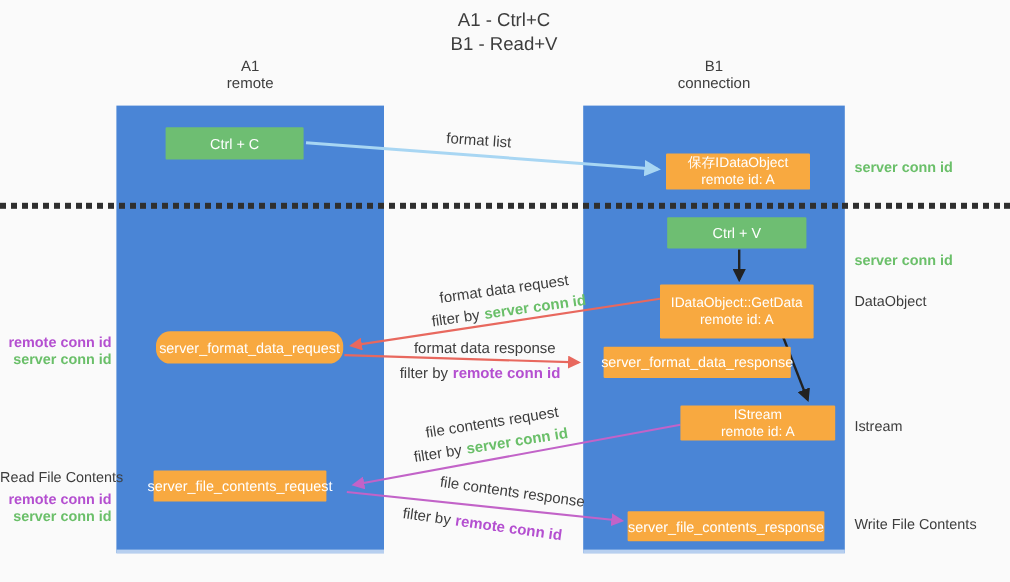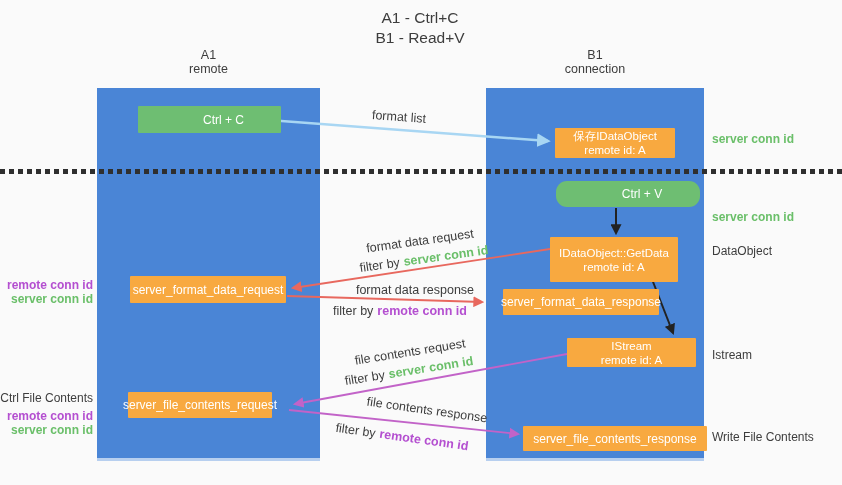--- a/index.html
+++ b/index.html
@@ -21,21 +21,21 @@
     border-bottom:3px solid var(--lane-edge);}
   
   .divider{left:0;top:169px;width:842px;height:5px;z-index:2;
     background:repeating-linear-gradient(90deg,var(--divider) 0 5px,transparent 5px 9px);}
   
   svg.arrows{left:0;top:0;z-index:3;pointer-events:none;}
   
   .node{z-index:4;display:flex;flex-direction:column;align-items:center;
     justify-content:center;color:var(--text-white);text-align:center;
     font-size:12px;line-height:14px;border-radius:1px;}
-  .node.green{background:var(--green-box);padding-left:28px;}
+  .node.green{background:var(--green-box);}
   .node.orange{background:var(--orange-box);}
   .node .ln{font-size:11.5px;line-height:14px;}
   
   .elabel{z-index:5;white-space:nowrap;font-size:12.5px;color:var(--text-dark);
     transform:translate(-50%,-50%);}
   .elabel .fb{margin-right:4px;}
   .key-green{color:var(--text-green);font-weight:bold;}
   .key-purple{color:var(--text-purple);font-weight:bold;}
   
   .side-left{left:0;width:93px;text-align:right;z-index:5;font-size:12px;
@@ -89,75 +89,75 @@
   <line x1="289" y1="410" x2="518" y2="434" style="stroke:var(--arrow-magenta)" stroke-width="1.8" marker-end="url(#m-magenta)"></line>
 </svg>
 
 <div class="abs node green" style="left:138px;top:106px;width:115px;height:27px;">
   <span>Ctrl + C</span>
 </div>
 <div class="abs node orange" style="left:555px;top:128px;width:120px;height:30px;">
   <span class="ln">保存IDataObject</span>
   <span class="ln">remote id: A</span>
 </div>
-<div class="abs node green" style="left:556px;top:181px;width:116px;height:26px;border-radius:11px;">
+<div class="abs node green" style="left:556px;top:181px;width:116px;height:26px;">
   <span>Ctrl + V</span>
 </div>
 <div class="abs node orange" style="left:550px;top:237px;width:128px;height:45px;">
   <span class="ln">IDataObject::GetData</span>
   <span class="ln">remote id: A</span>
 </div>
-<div class="abs node orange" style="left:130px;top:276px;width:156px;height:27px;">
+<div class="abs node orange" style="left:130px;top:276px;width:156px;height:27px;border-radius:12px;">
   <span>server_format_data_request</span>
 </div>
 <div class="abs node orange" style="left:503px;top:289px;width:156px;height:26px;">
   <span>server_format_data_response</span>
 </div>
 <div class="abs node orange" style="left:567px;top:338px;width:129px;height:29px;">
   <span class="ln">IStream</span>
   <span class="ln">remote id: A</span>
 </div>
 <div class="abs node orange" style="left:128px;top:392px;width:144px;height:26px;">
   <span>server_file_contents_request</span>
 </div>
-<div class="abs node orange" style="left:523px;top:426px;width:184px;height:25px;">
+<div class="abs node orange" style="left:523px;top:426px;width:164px;height:25px;">
   <span>server_file_contents_response</span>
 </div>
 
 <div class="abs elabel" style="left:399px;top:117px;transform:translate(-50%,-50%) rotate(4deg);">
   <span>format list</span>
 </div>
 <div class="abs elabel" style="left:420px;top:241px;transform:translate(-50%,-50%) rotate(-8deg);">
   <span>format data request</span>
 </div>
 <div class="abs elabel" style="left:424px;top:259px;transform:translate(-50%,-50%) rotate(-8deg);">
   <span class="fb">filter by</span><span class="key-green">server conn id</span>
 </div>
-<div class="abs elabel" style="left:415px;top:290px;">
+<div class="abs elabel" style="left:404px;top:290px;">
   <span>format data response</span>
 </div>
 <div class="abs elabel" style="left:400px;top:311px;">
   <span class="fb">filter by</span><span class="key-purple">remote conn id</span>
 </div>
 <div class="abs elabel" style="left:410px;top:352px;transform:translate(-50%,-50%) rotate(-9deg);">
   <span>file contents request</span>
 </div>
 <div class="abs elabel" style="left:409px;top:371px;transform:translate(-50%,-50%) rotate(-9deg);">
   <span class="fb">filter by</span><span class="key-green">server conn id</span>
 </div>
 <div class="abs elabel" style="left:427px;top:410px;transform:translate(-50%,-50%) rotate(8deg);">
   <span>file contents response</span>
 </div>
 <div class="abs elabel" style="left:402px;top:437px;transform:translate(-50%,-50%) rotate(8deg);">
   <span class="fb">filter by</span><span class="key-purple">remote conn id</span>
 </div>
 
 <div class="abs side-left key-purple" style="top:279px;">remote conn id</div>
 <div class="abs side-left key-green" style="top:293px;">server conn id</div>
-<div class="abs side-left plain" style="top:392px;">Ctrl File Contents</div>
+<div class="abs side-left plain" style="top:392px;">Read File Contents</div>
 <div class="abs side-left key-purple" style="top:410px;">remote conn id</div>
 <div class="abs side-left key-green" style="top:424px;">server conn id</div>
 
 <div class="abs side-right key-green" style="top:133px;">server conn id</div>
 <div class="abs side-right key-green" style="top:211px;">server conn id</div>
 <div class="abs side-right plain" style="top:245px;">DataObject</div>
 <div class="abs side-right plain" style="top:349px;">Istream</div>
 <div class="abs side-right plain" style="top:431px;">Write File Contents</div>
 
 </body></html>

